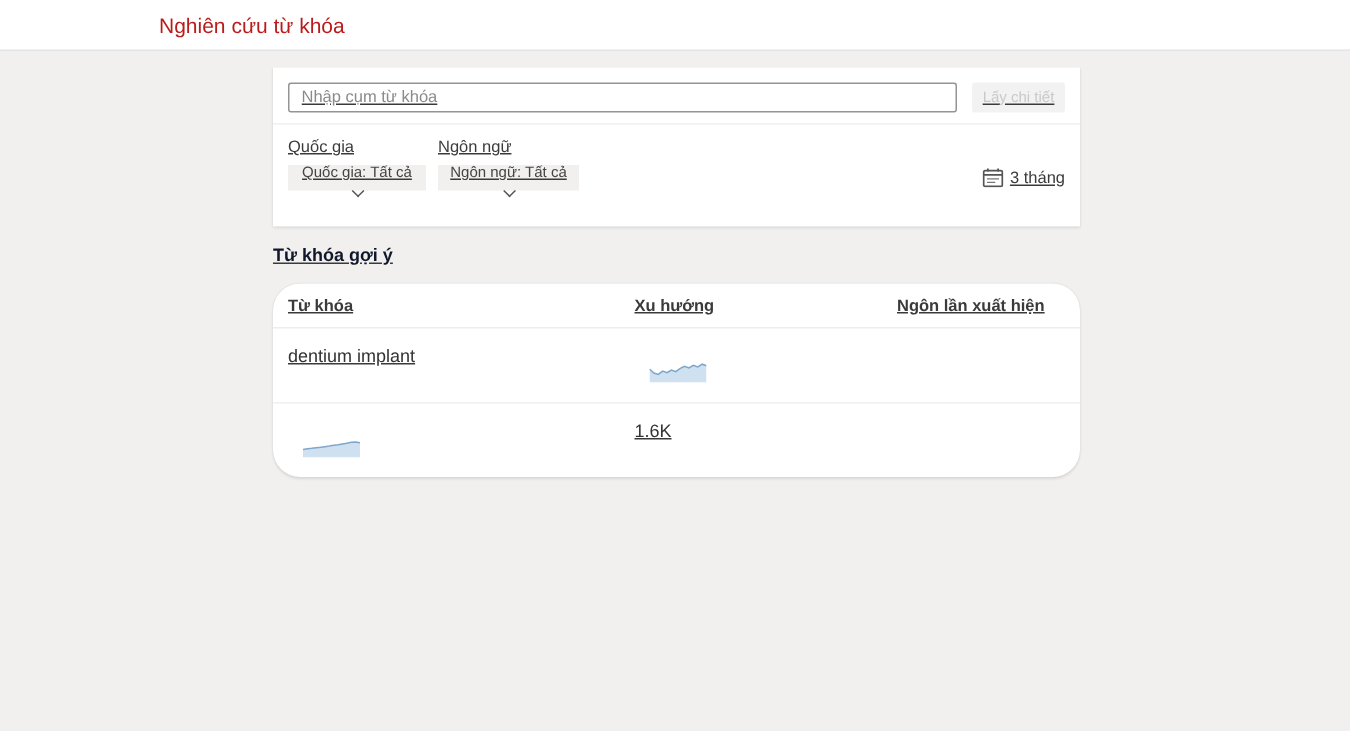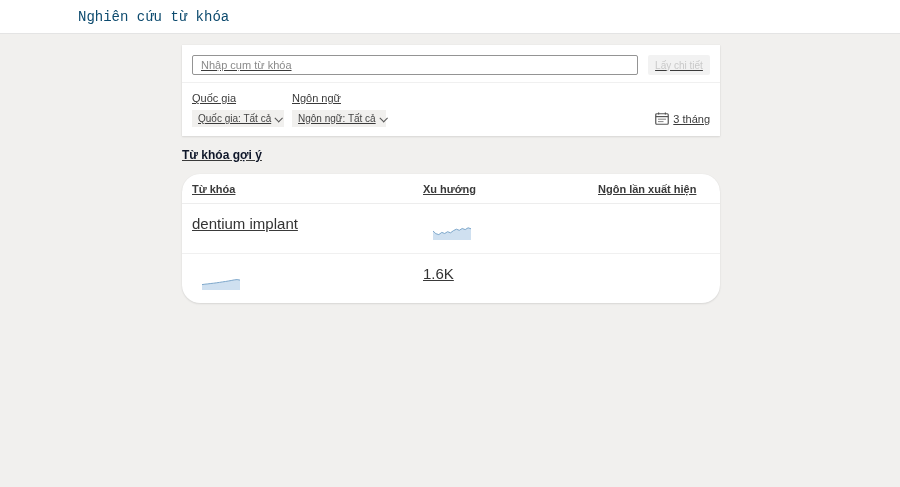--- a/index.html
+++ b/index.html
@@ -14,24 +14,23 @@
     -webkit-font-smoothing: antialiased;
   }
   .topbar {
     height: 33px;
     background: #ffffff;
     border-bottom: 1px solid #e4e4e4;
     display: flex;
     align-items: center;
   }
   .page-title {
-    margin-left: 78px;
+    margin-left: 106px;
     font-size: 14px;
-    color: #0c4a6e;
-    font-family: Liberation Mono, monospace;
+    color: #b91c1c;
   }
   .content {
     padding-left: 182px;
     padding-top: 11px;
     text-decoration: underline;
   }
   .card {
     width: 538px;
     background: #ffffff;
     box-shadow: 0 1px 2px rgba(0,0,0,0.10), 0 0 1px rgba(0,0,0,0.08);
@@ -64,40 +63,41 @@
     background: #f2f2f2;
     color: #c9c9c9;
     font-size: 10px;
     font-family: "Liberation Sans", sans-serif;
     cursor: default;
   }
   .divider { height: 1px; background: #f0f0f0; }
   .filters-row {
     display: flex;
     gap: 8px;
-    padding: 9px 10px 9px 10px;
+    padding: 9px 10px 24px 10px;
   }
   .filter-label {
     font-size: 11px;
     color: #3b3b3b;
     margin-bottom: 6px;
   }
   .dropdown {
     height: 17px;
     background: #f1f0ee;
     display: flex;
     align-items: center;
     justify-content: space-between;
     gap: 4px;
     padding: 0 6px;
     box-sizing: border-box;
     font-size: 10px;
     color: #444;
     cursor: pointer;
     white-space: nowrap;
+    flex-direction: column;
   }
   .filter-group:nth-child(1) .dropdown { width: 92px; }
   .filter-group:nth-child(2) .dropdown { width: 94px; }
   .filter-group:nth-child(3) .dropdown { width: 94px; }
   .chevron {
     width: 5px;
     height: 5px;
     border-right: 1px solid #555;
     border-bottom: 1px solid #555;
     transform: rotate(45deg) translateY(-1px);
@@ -131,21 +131,21 @@
     height: 29px;
     align-items: center;
     font-size: 11px;
     font-weight: 600;
     color: #3a3a3a;
     border-bottom: 1px solid #ededed;
   }
   .trow {
     height: 49px;
     align-items: start;
-    font-size: 15px;
+    font-size: 12px;
     color: #333;
   }
   .trow:not(:last-child) { border-bottom: 1px solid #f0f0f0; }
   .cell.keyword, .cell.impressions { padding-top: 11px; }
   .cell.trend {
     align-self: center;
     margin-left: 10px;
     line-height: 0;
     margin-top: 4px;
   }

